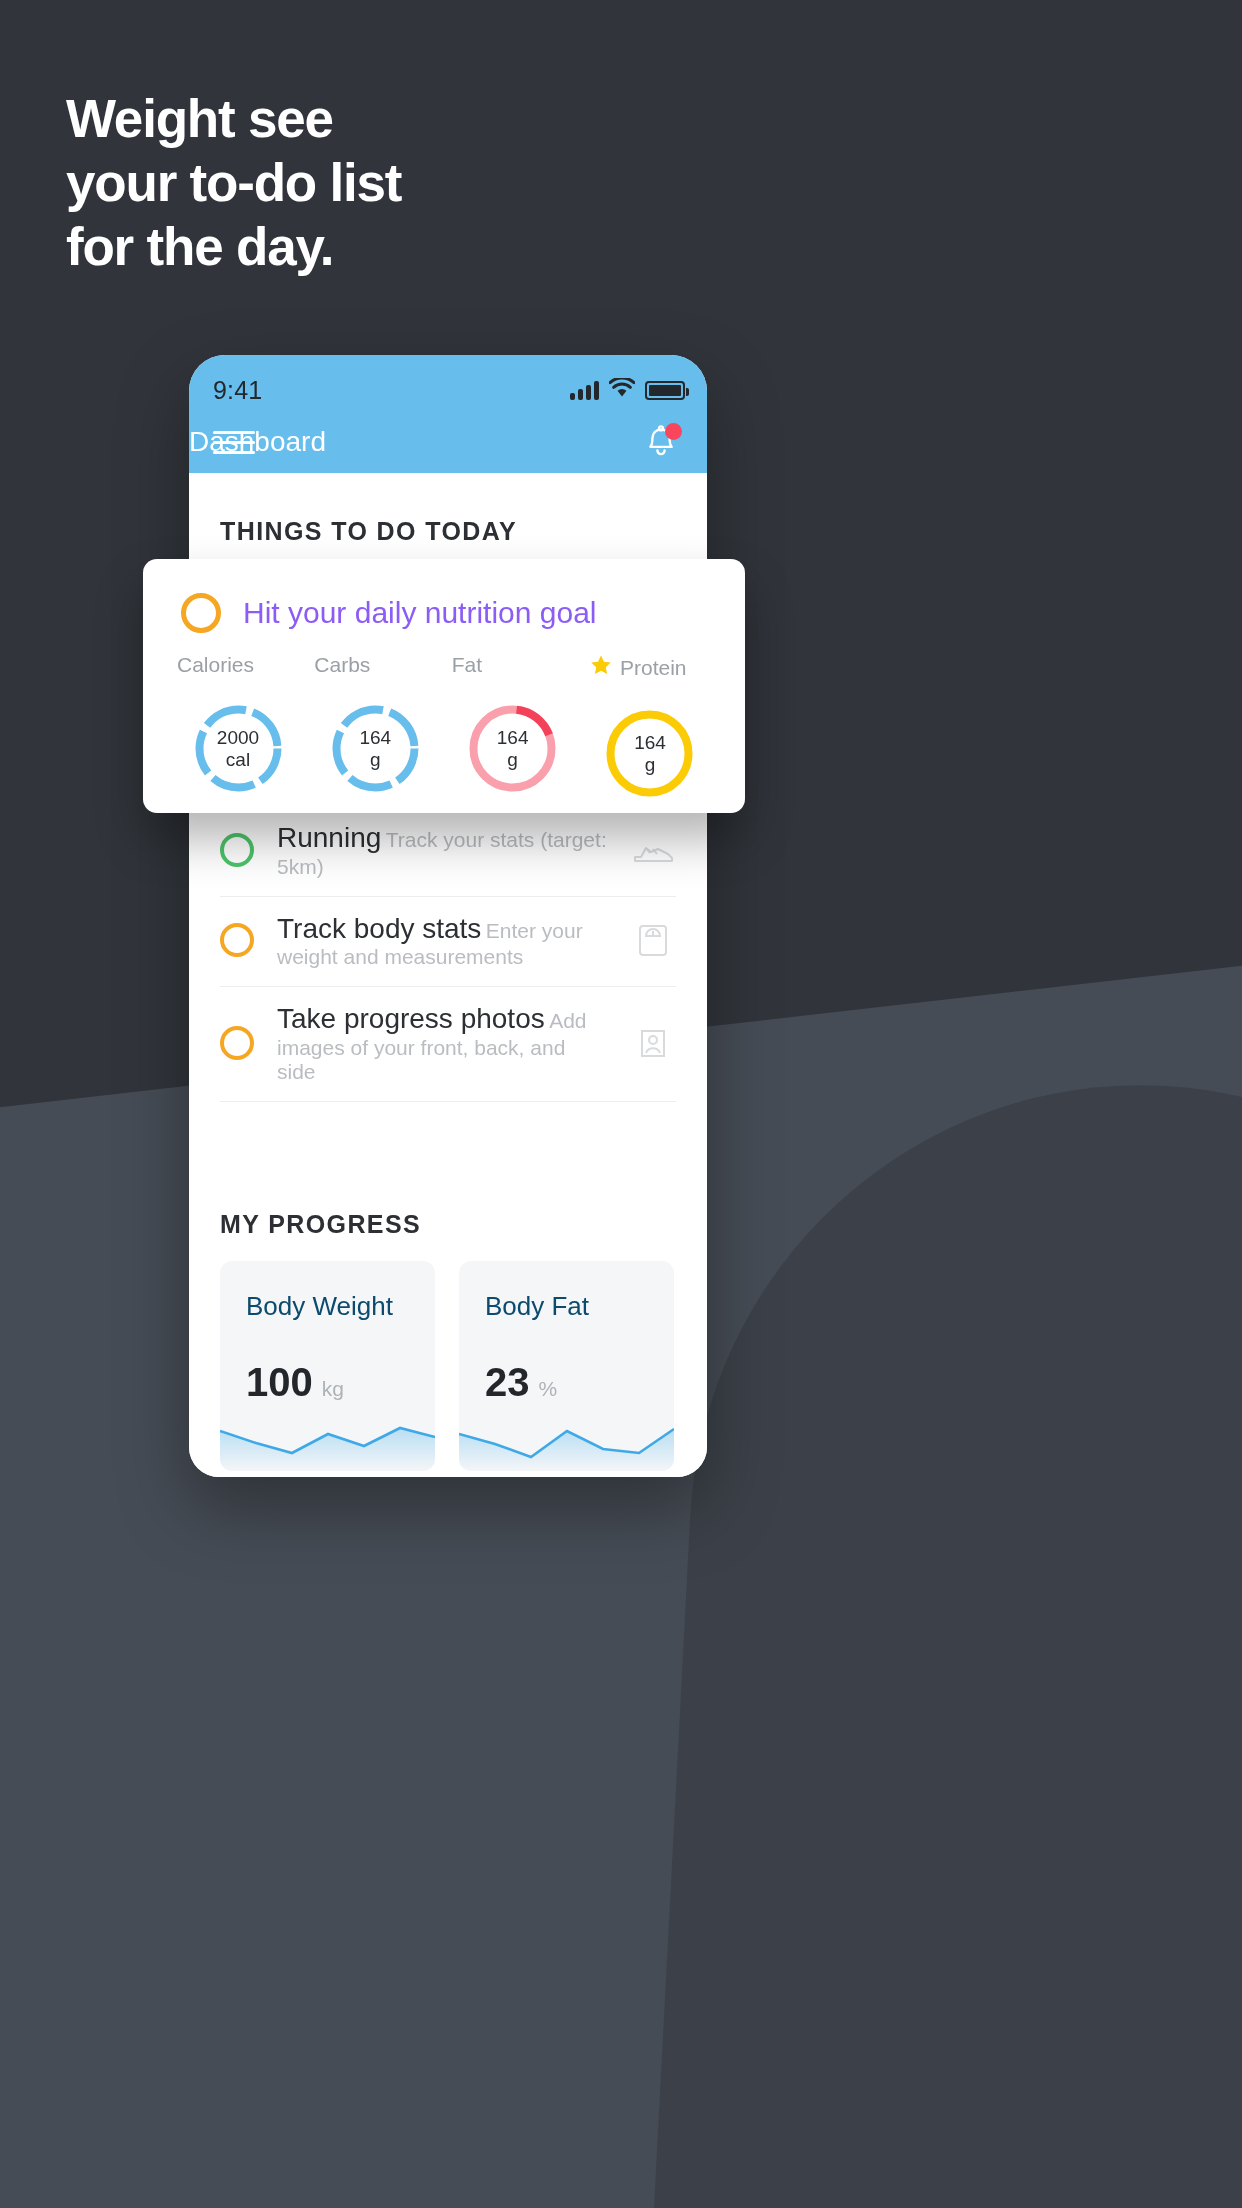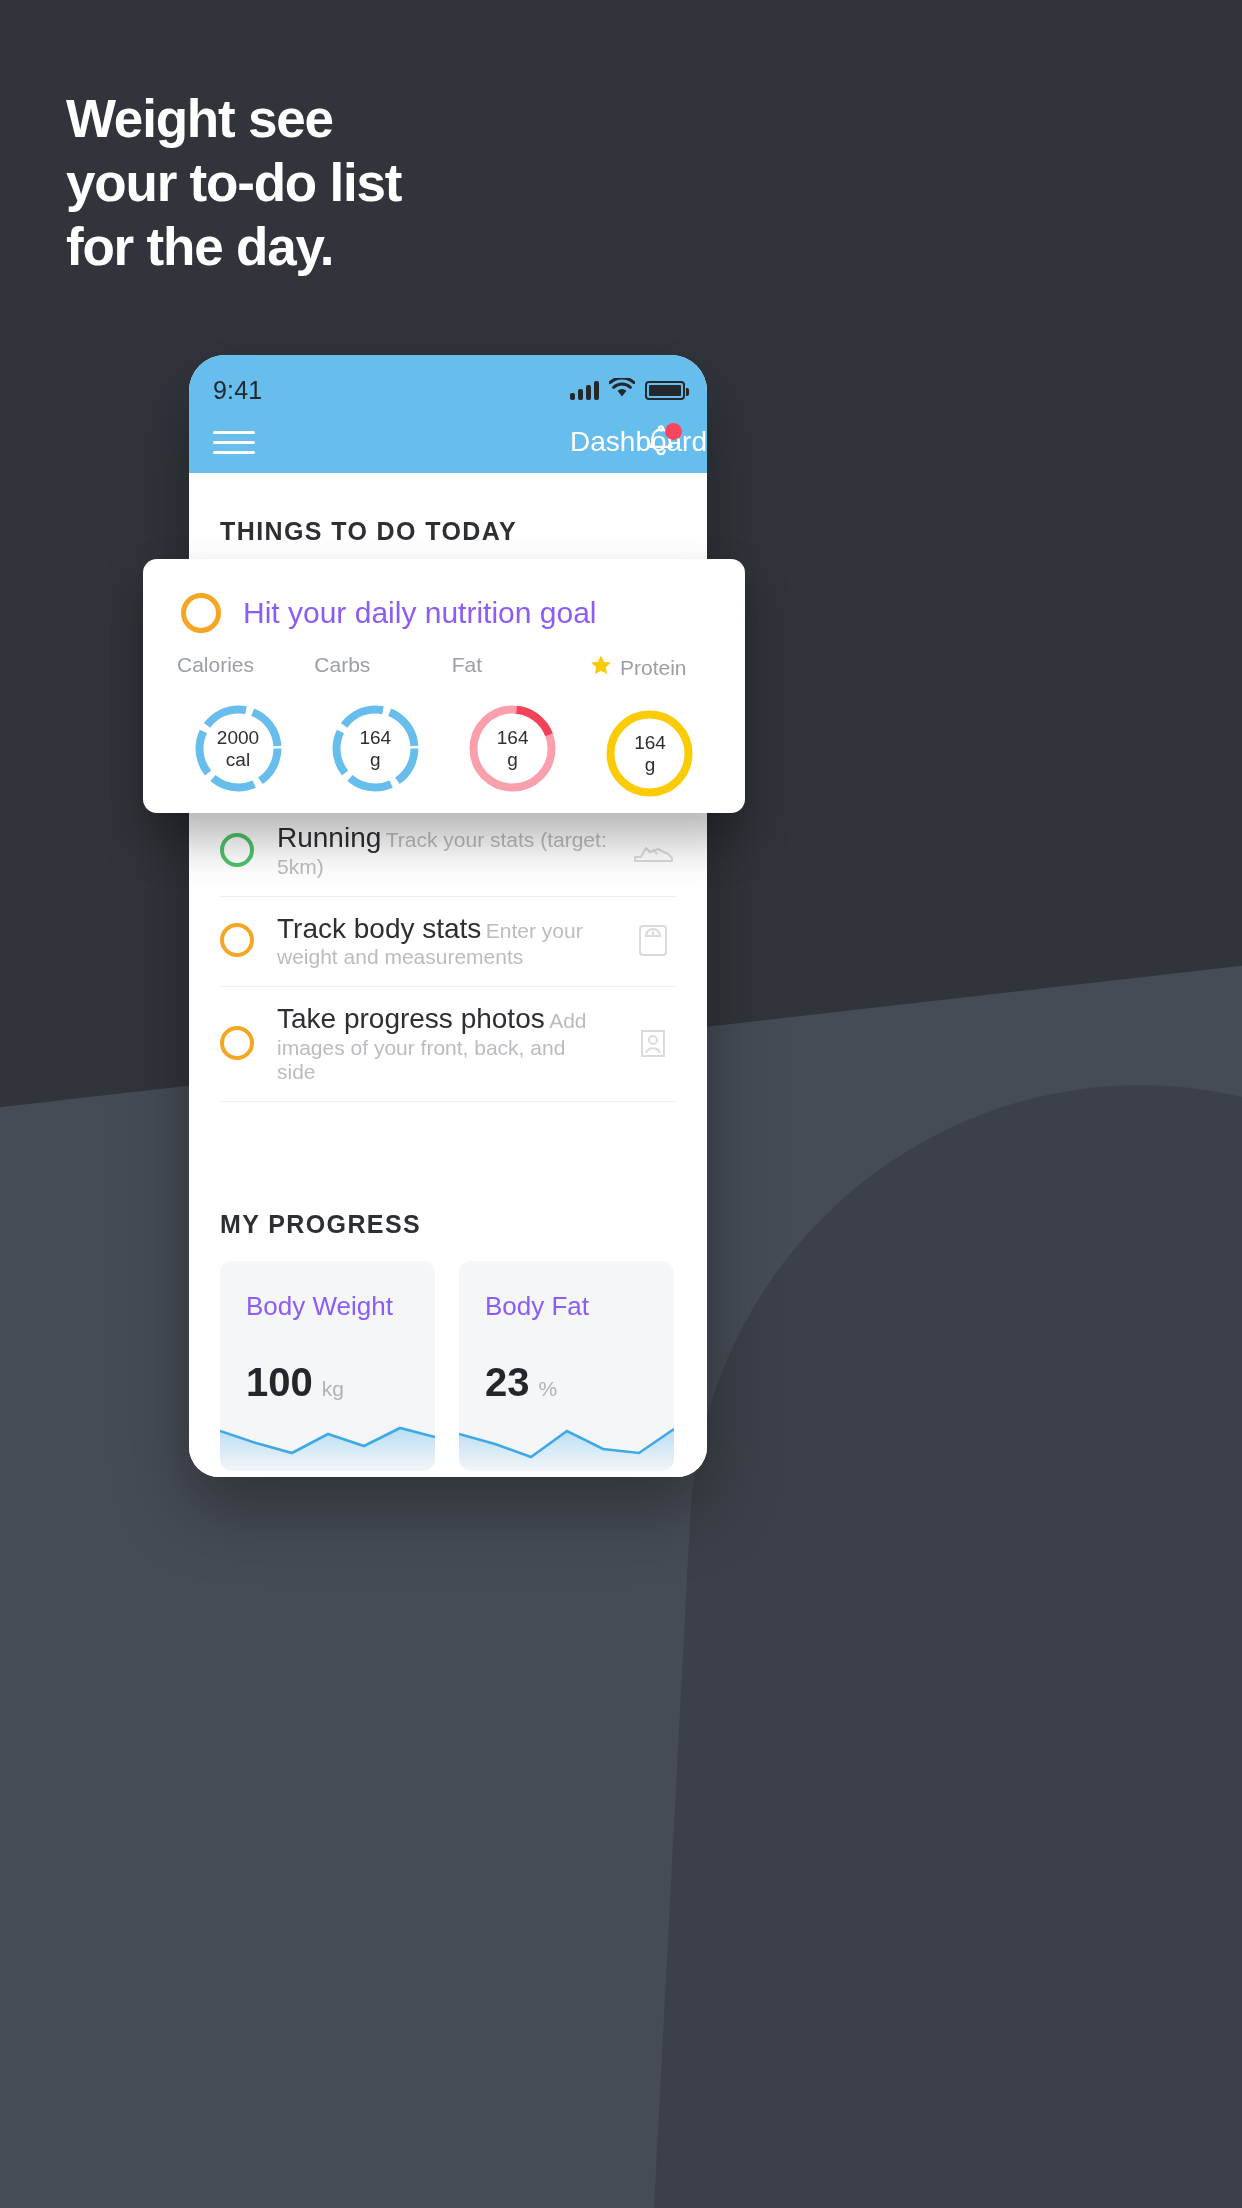--- a/index.html
+++ b/index.html
@@ -70,21 +70,21 @@
   .batt::after{content:"";position:absolute;right:-6px;top:5px;width:3px;height:8px;background:#23282d;border-radius:0 2px 2px 0;}
 
   .appbar{
     height:62px; background:#67bdec;
     display:flex; align-items:center;
     padding:0 24px; position:relative;
   }
   .hamburger{ width:42px; cursor:pointer; }
   .hamburger span{ display:block; height:3px; background:#fff; border-radius:2px; margin:7px 0; }
   .appbar-title{
-    position:absolute; left:0; right:0; text-align:right;
+    position:absolute; left:0; right:0; text-align:left;
     color:#fff; font-size:28px; pointer-events:none;
   }
   .bell-wrap{ margin-left:auto; position:relative; width:44px; height:44px; }
   .bell-dot{
     position:absolute; right:1px; top:3px; width:17px; height:17px;
     background:#f9465c; border-radius:50%;
   }
 
   .screen{ padding:0 0 0 0; background:#fff; height:1004px; position:relative; }
   .sec-title{
@@ -117,21 +117,21 @@
     letter-spacing:1.4px; padding:0 0 0 31px;
   }
   .cards{
     display:flex; gap:24px; padding:22px 31px 0 31px; flex-wrap:wrap;
   }
   .card{
     width:215px; height:210px;
     background:#f4f6f8; border-radius:12px;
     position:relative; overflow:hidden;
   }
-  .card-title{ font-size:26px; color:#8b5cf6; padding:30px 0 0 26px; }
+  .card-title{ font-size:26px; color:#0c4a6e; padding:30px 0 0 26px; }
   .card-val{
     position:absolute; left:26px; bottom:66px;
     display:flex; align-items:baseline; gap:9px;
   }
   .card-num{ font-size:40px; font-weight:bold; color:#23272b; }
   .card-unit{ font-size:21px; color:#aeb3b8; }
   .spark{ position:absolute; left:0; right:0; bottom:0; height:70px; }
 
   
   .float-card{

